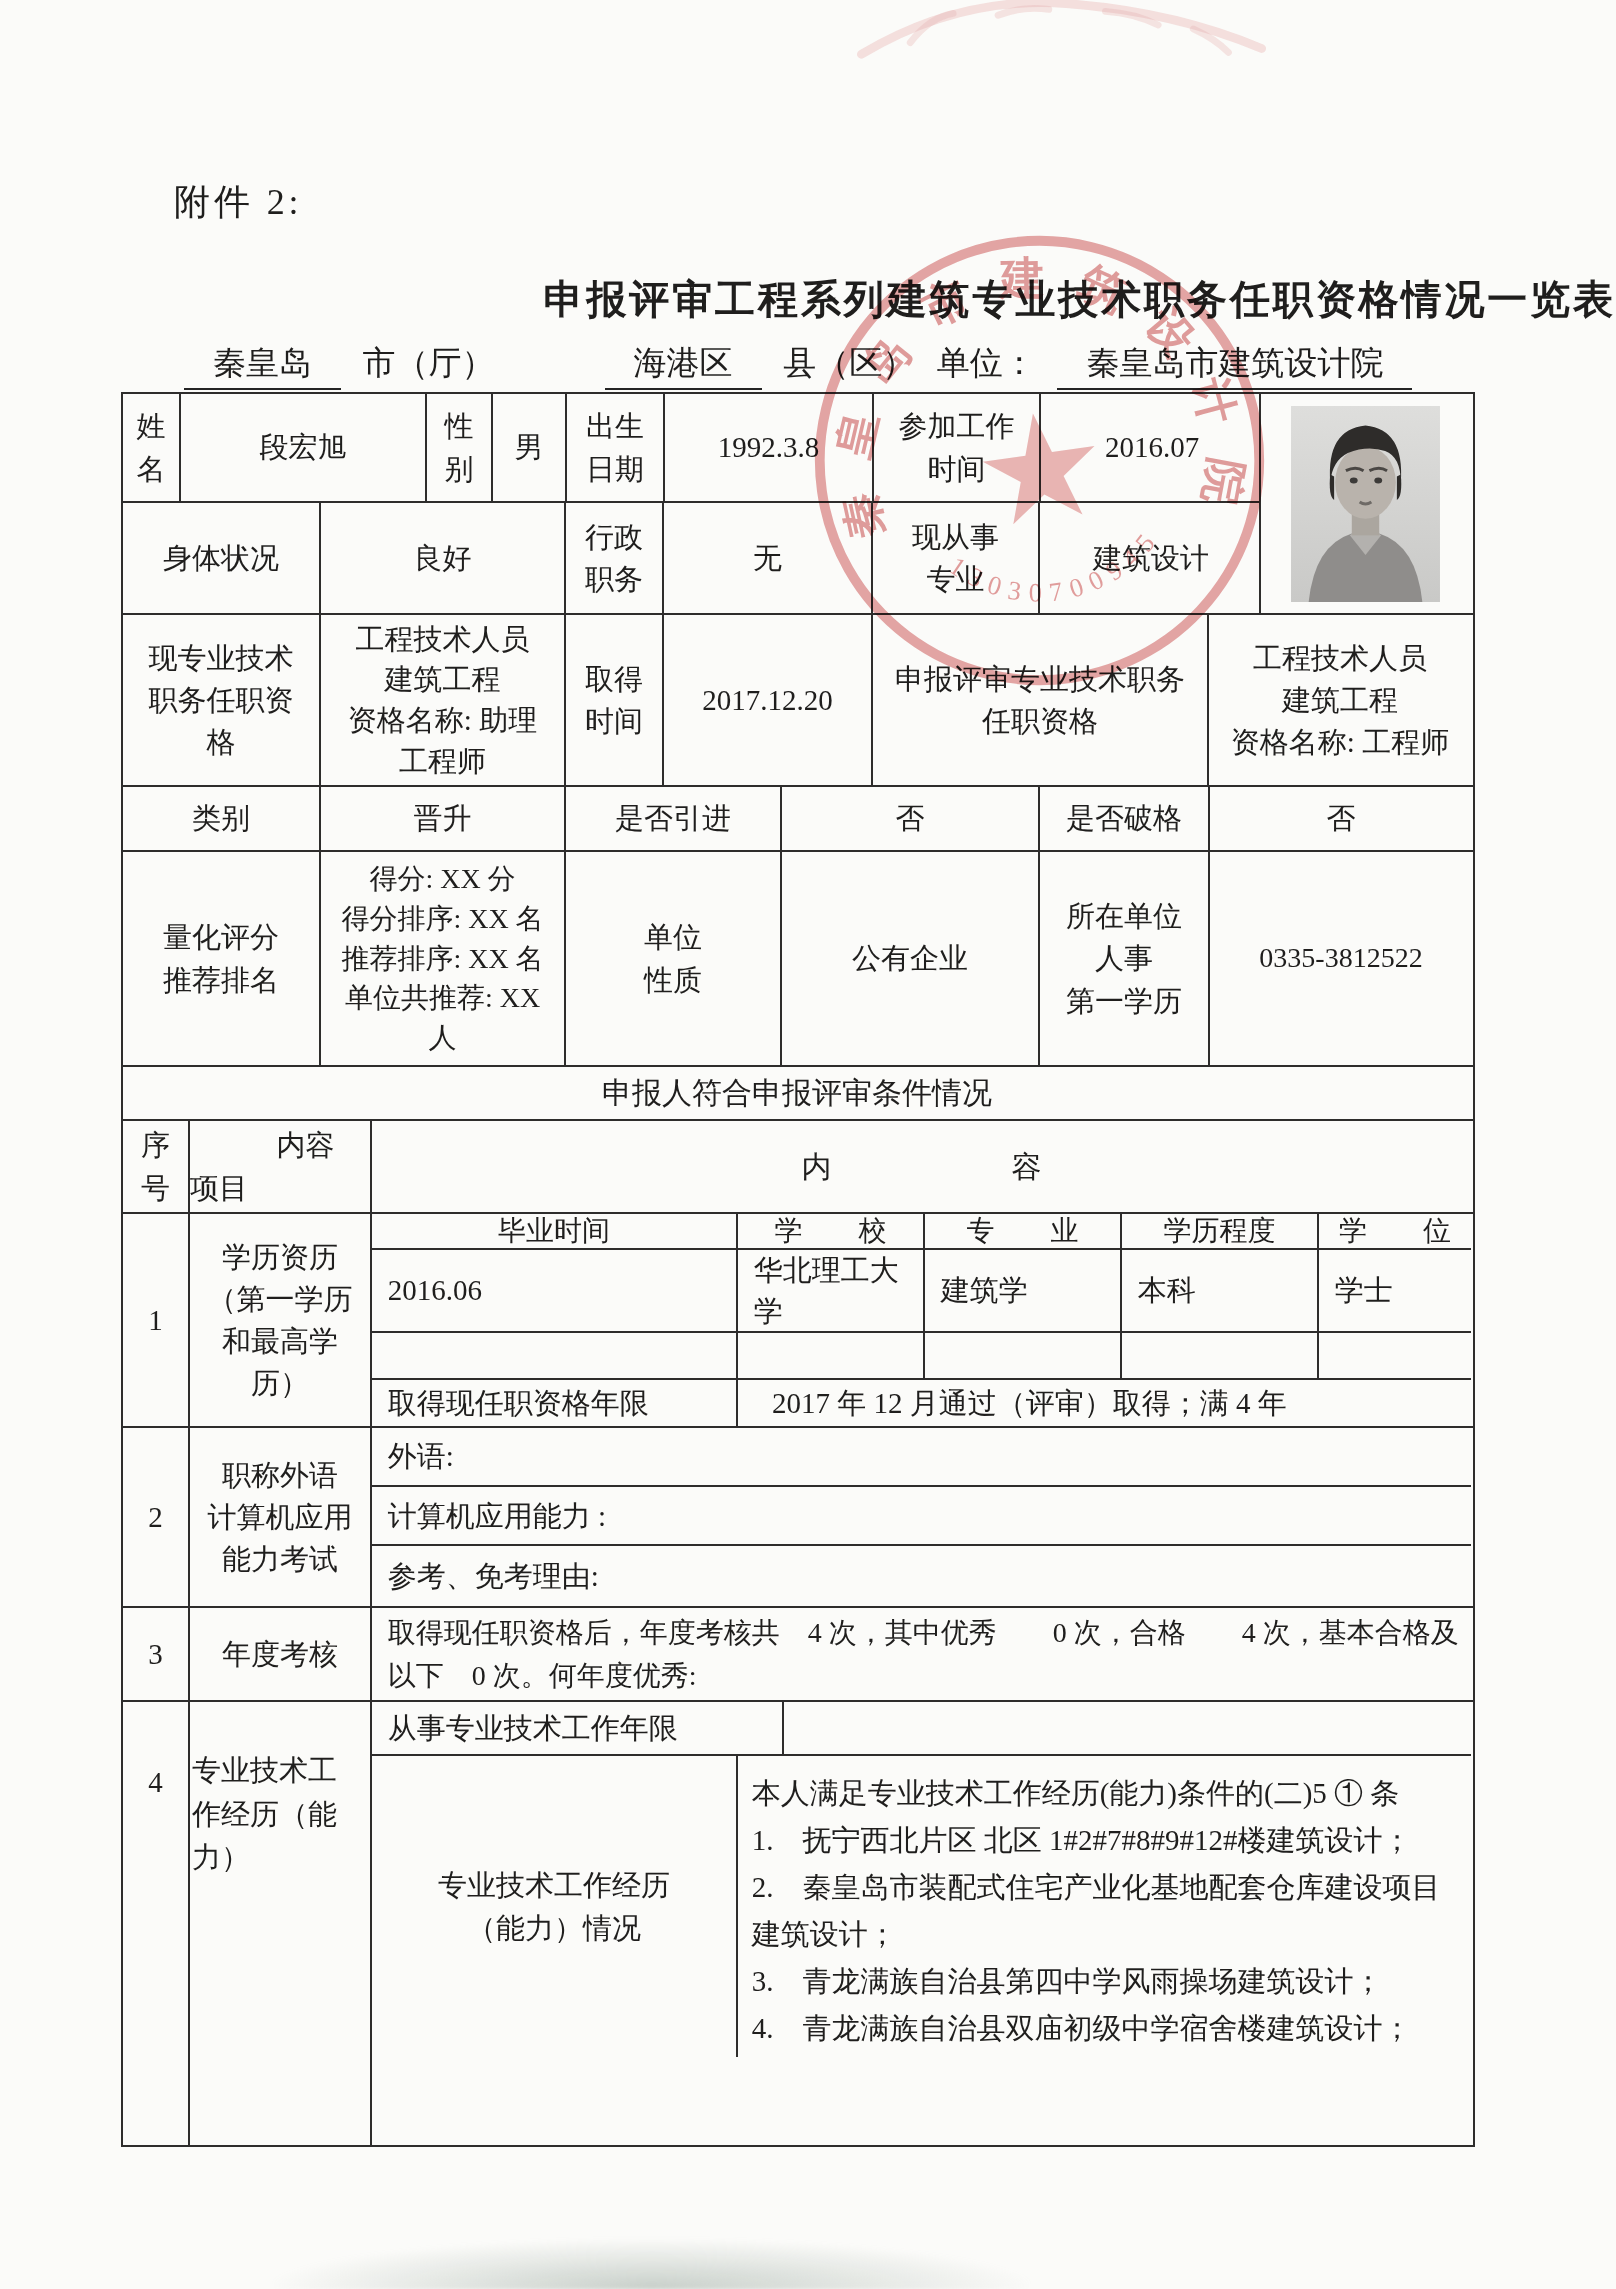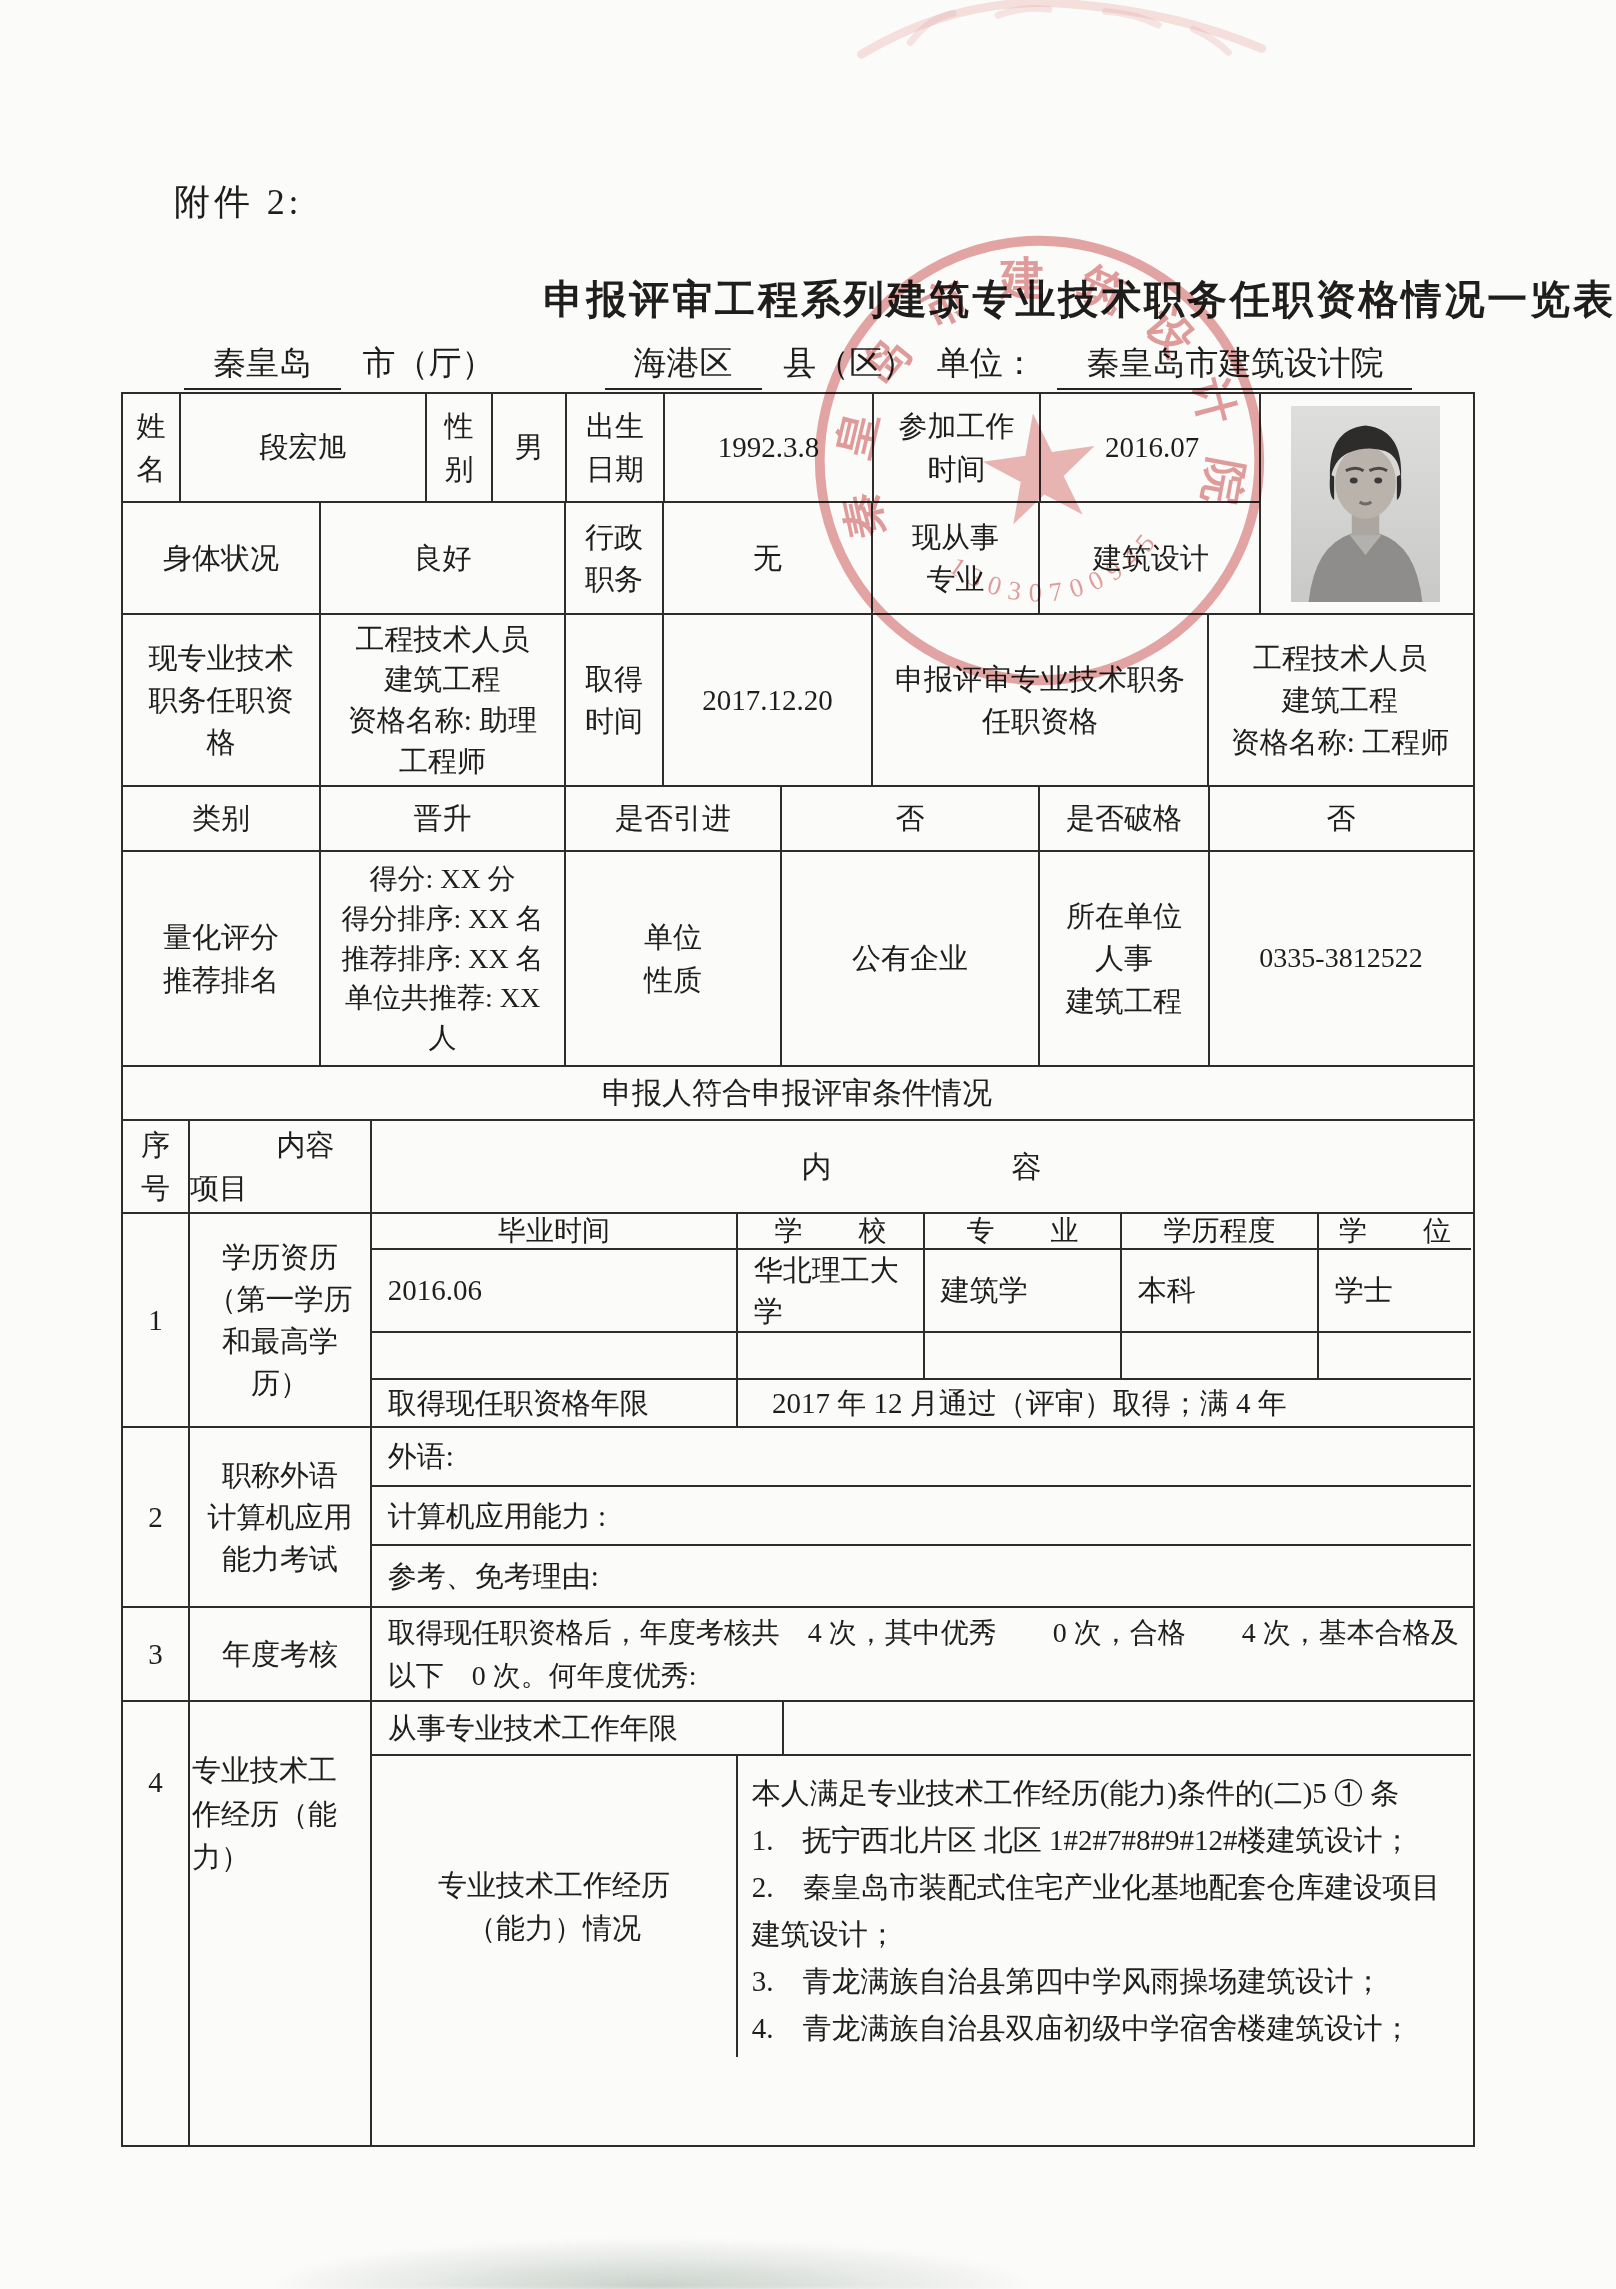--- a/index.html
+++ b/index.html
@@ -144,21 +144,21 @@
       <div class="c" style="width:245px; font-size:28px; line-height:1.42">得分: XX 分
 得分排序: XX 名
 推荐排序: XX 名
 单位共推荐: XX
 人</div>
       <div class="c" style="width:216px">单位
 性质</div>
       <div class="c" style="width:258px">公有企业</div>
       <div class="c" style="width:170px">所在单位
 人事
-建筑工程</div>
+第一学历</div>
       <div class="c end" style="width:262px; font-size:28px">0335-3812522</div>
     </div>
 
     <div class="row" style="height:54px;">
       <div class="c end" style="width:1348px; font-size:30px">申报人符合申报评审条件情况</div>
     </div>
 
     <div class="row" style="height:93px;">
       <div class="c" style="width:67px">序
 号</div>

